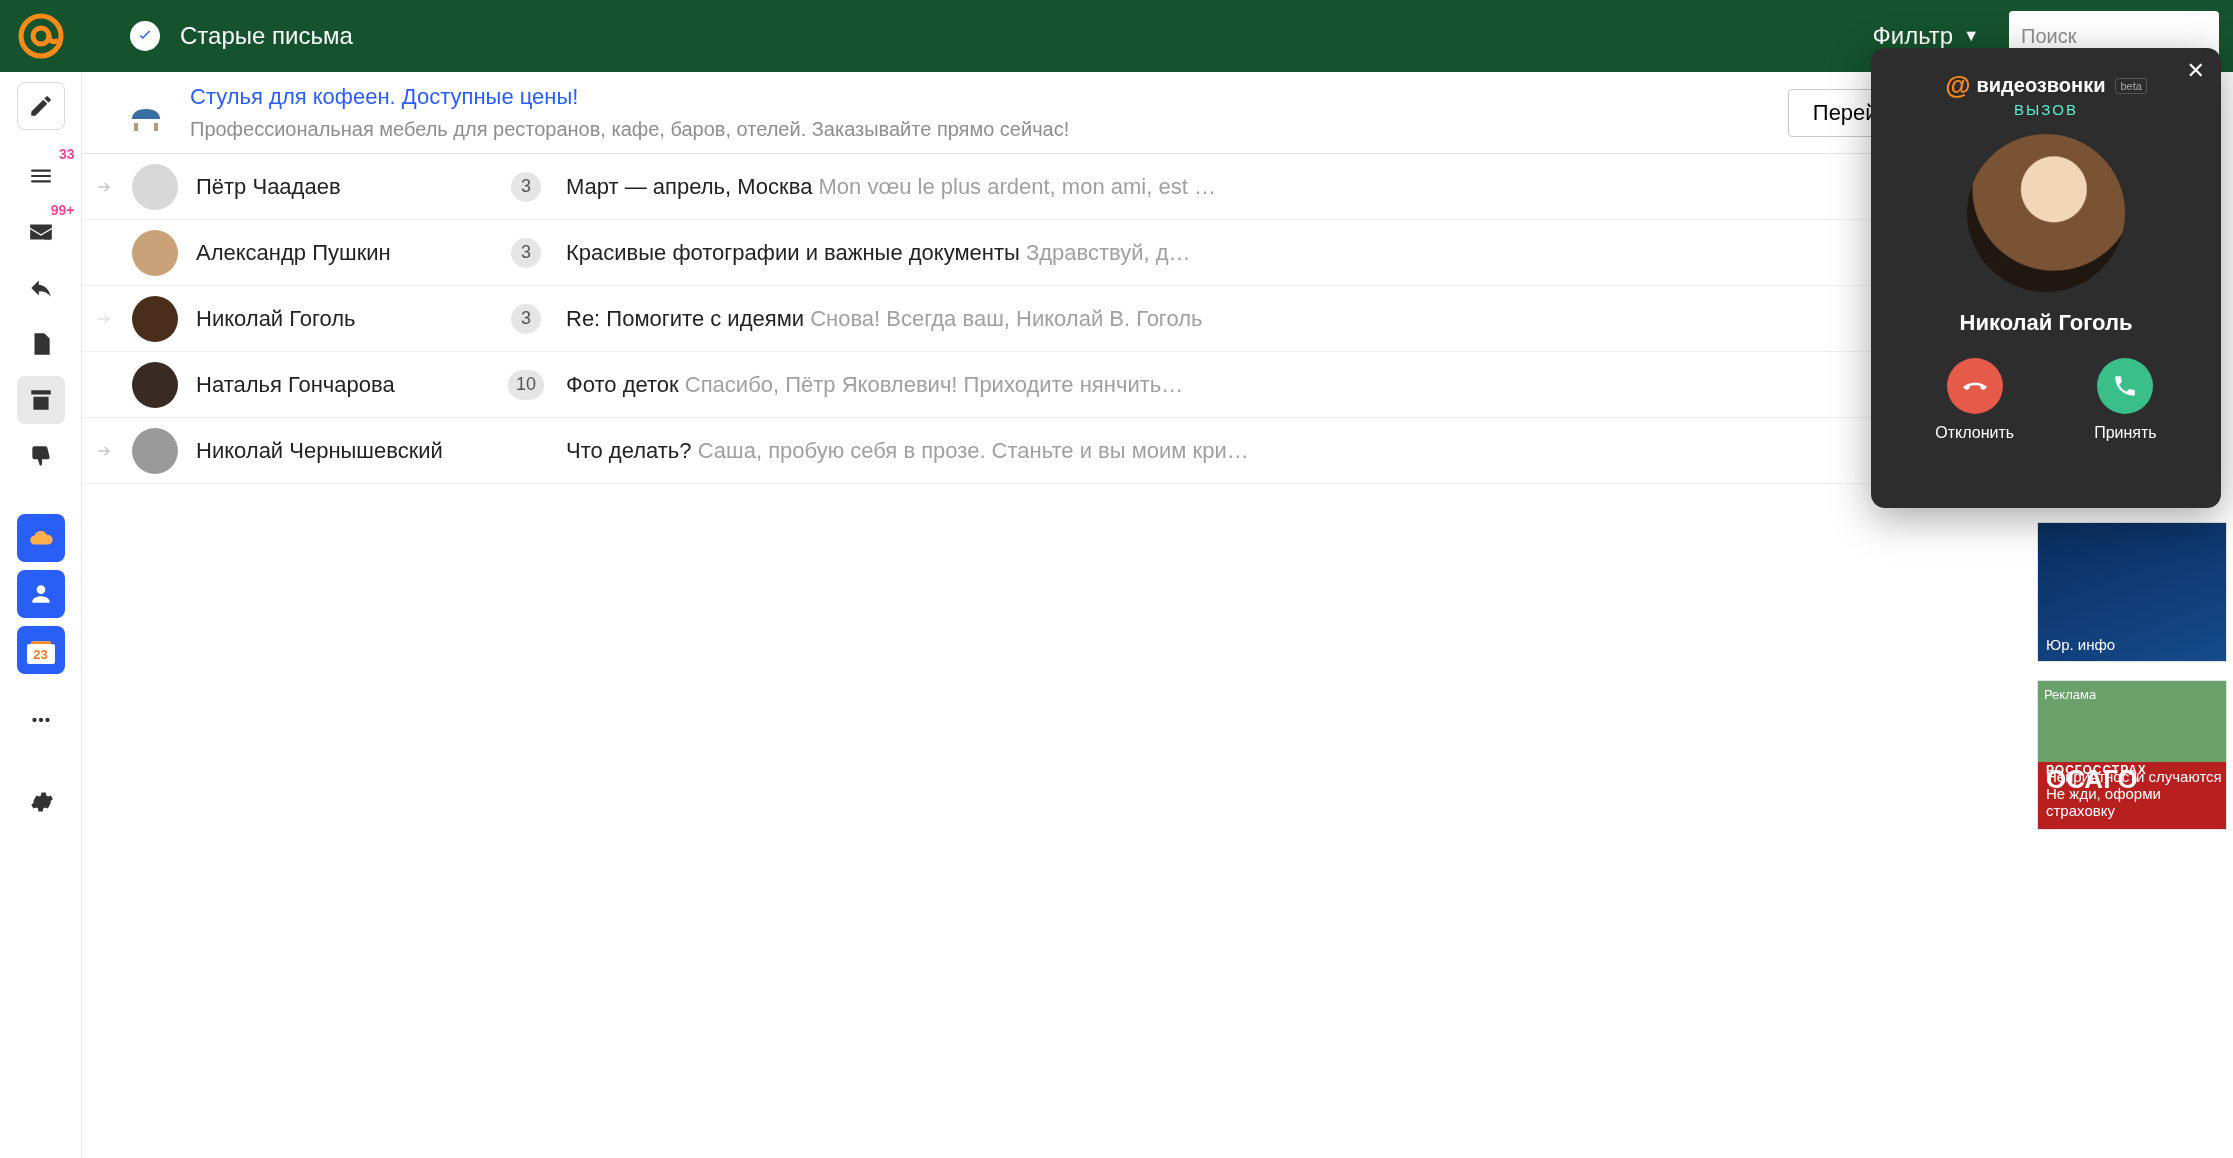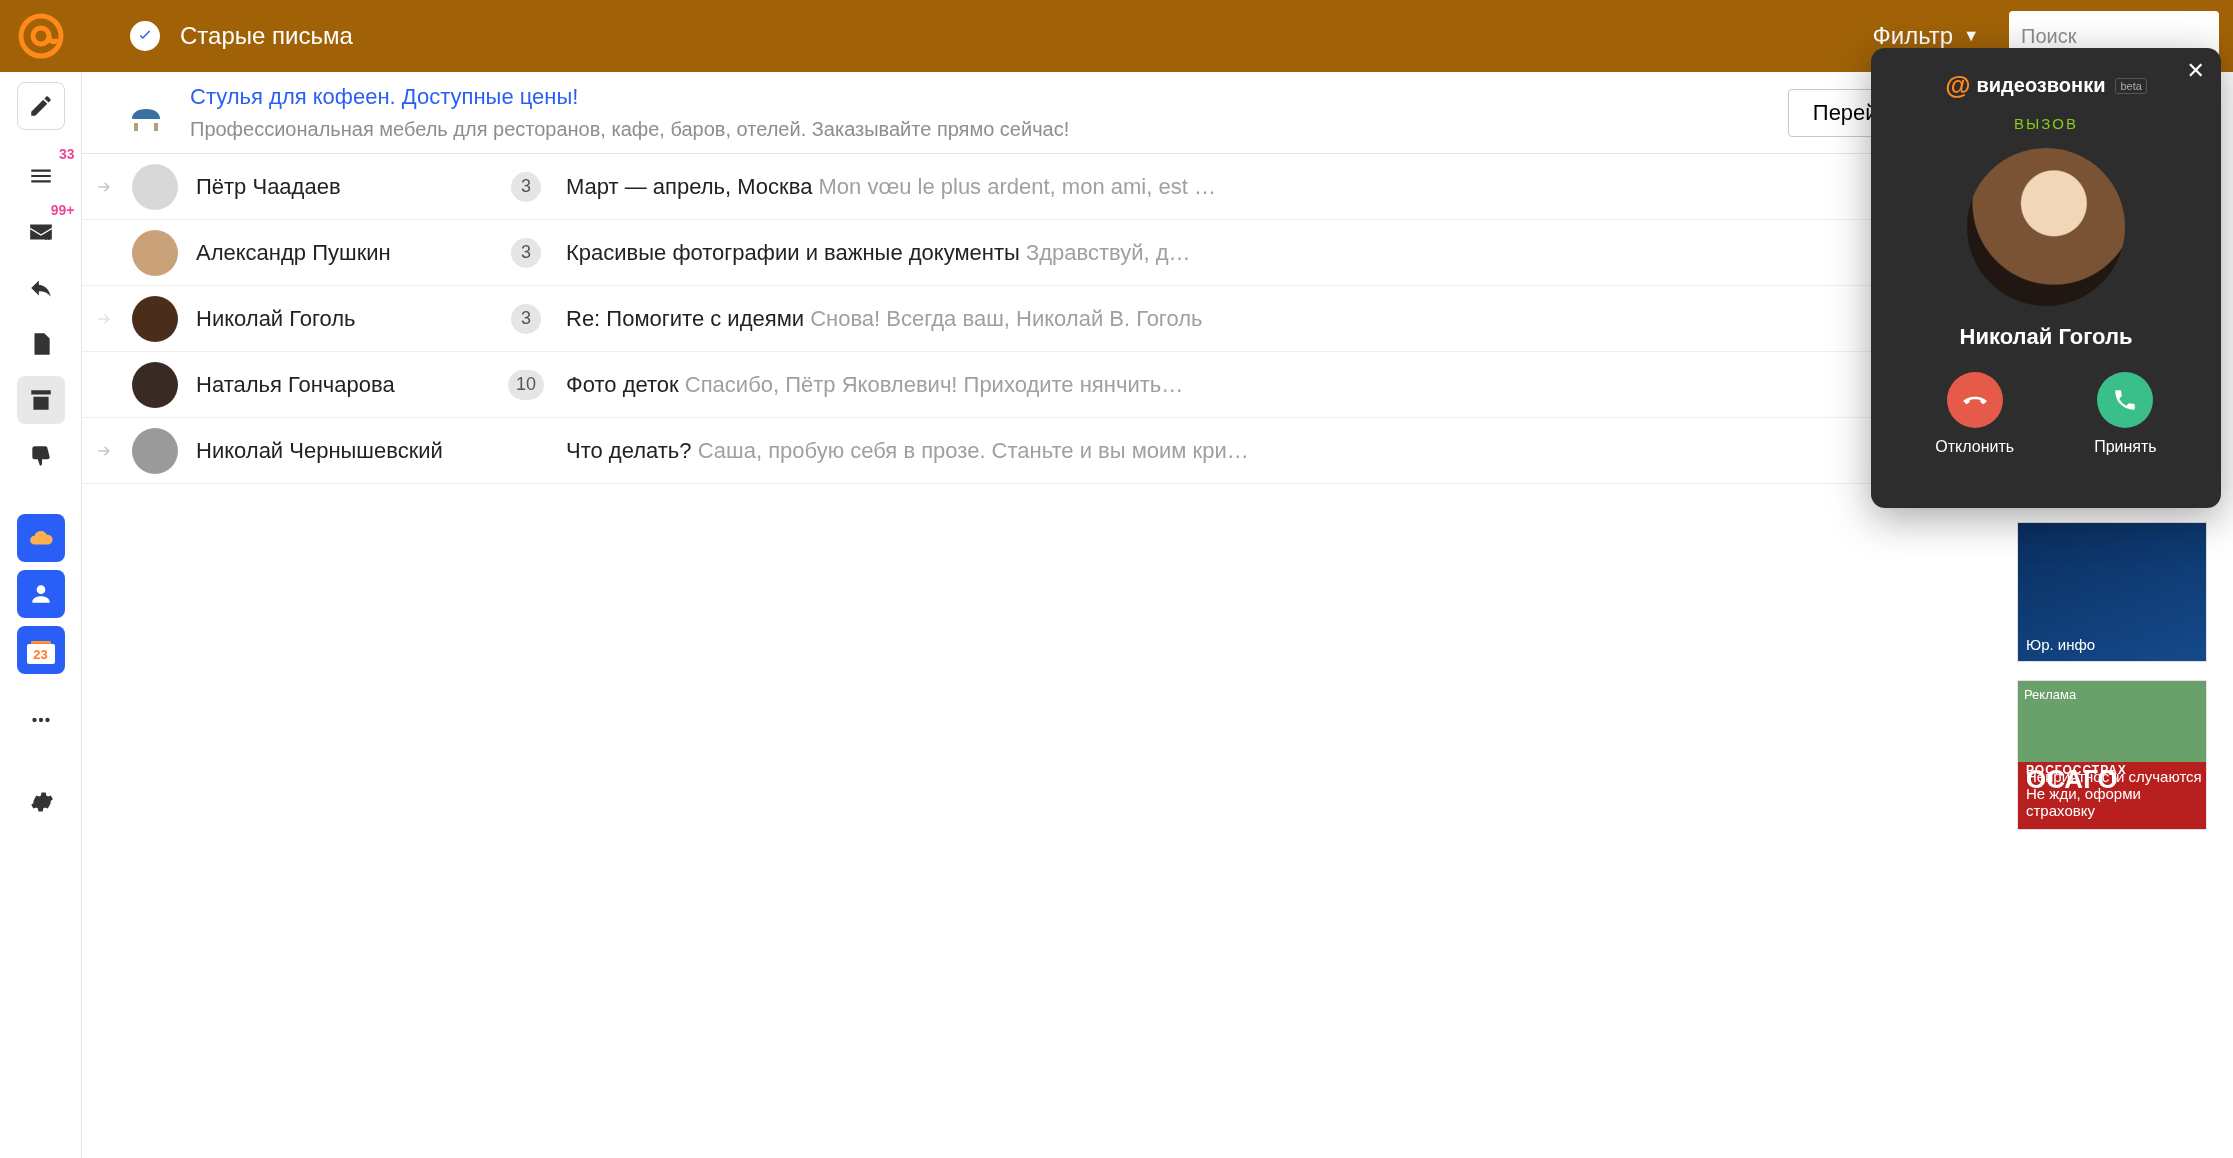--- a/index.html
+++ b/index.html
@@ -1,21 +1,21 @@
 <!DOCTYPE html>
 <html><head>
 <meta charset="utf-8">
 <style>
   * { box-sizing: border-box; margin: 0; padding: 0; }
   html, body { height: 100%; font-family: Arial, Helvetica, sans-serif; background: #fff; }
   body { display: flex; flex-direction: column; overflow: hidden; }
 
   
   .topbar {
-    background: #a16207;
+    background: #14532d;
     height: 72px;
     display: flex;
     align-items: center;
     padding: 0 14px 0 0;
     color: #fff;
     font-size: 24px;
     position: relative;
   }
   .brand {
     width: 82px; height: 72px;
@@ -124,39 +124,39 @@
   .ad {
     width: 190px; border: 1px solid #e1e1e1; position:relative;
     color:#fff; font-size:13px; overflow:hidden;
   }
   .ad.a1 { height: 140px; background: linear-gradient(160deg,#0a2e5e,#154a8c); }
   .ad.a2 { height: 150px; background: linear-gradient(#4a6,#3a5); }
   .ad .label { position:absolute; bottom:8px; left:8px; font-size:15px; }
   .ad .tag { position:absolute; top:6px; left:6px; font-size:13px; }
   .ad .bigo { position:absolute; bottom:34px; left:8px; color:#fff; font-size:26px; font-weight:800;}
   .ad .sub  { position:absolute; bottom:10px; left:8px; font-size:15px; }
-  .ad-wrap { position:relative; }
+  .ad-wrap { position:relative;margin-left:20px; }
 
   
   .call {
     position: fixed; top: 48px; right: 12px;
     width: 350px; height: 460px;
     background: #2d2d2d; border-radius: 14px;
     box-shadow: 0 10px 40px rgba(0,0,0,.35);
     color: #fff;
     display: flex; flex-direction: column; align-items: center;
     padding: 14px 20px 24px;
     z-index: 50;
   }
   .call-close { position: absolute; top: 10px; right: 16px; font-size: 22px; cursor:pointer; color:#fff;}
   .call-brand { display:flex; align-items:center; gap:6px; margin-top: 8px;}
   .call-brand .at { color:#ff8a1a; font-size:26px; font-weight:800;}
   .call-brand .txt { font-size:20px; font-weight:600; }
   .call-brand .beta { font-size:11px; color:#aaa; border:1px solid #555; padding:1px 4px; border-radius:3px; margin-left:4px;}
-  .call-sub { color:#84cc16; letter-spacing: 2px; font-size:15px; margin-top:14px; }
+  .call-sub { color:#5eead4; letter-spacing: 2px; font-size:15px; }
   .call-avatar {
     width: 158px; height: 158px; border-radius:50%;
     margin-top: 16px;
     background: radial-gradient(circle at 55% 35%, #f2d6b8 0 24%, #7a5334 25% 60%, #201712 61% 100%);
   }
   .call-name { font-size: 22px; font-weight:600; margin-top: 18px; }
   .call-actions { display:flex; gap:80px; margin-top: 22px; }
   .call-col { display:flex; flex-direction:column; align-items:center; gap:10px;}
   .round { width:56px; height:56px; border-radius:50%; display:flex; align-items:center; justify-content:center; cursor:pointer;}
   .round.red { background:#e65a4a; }

